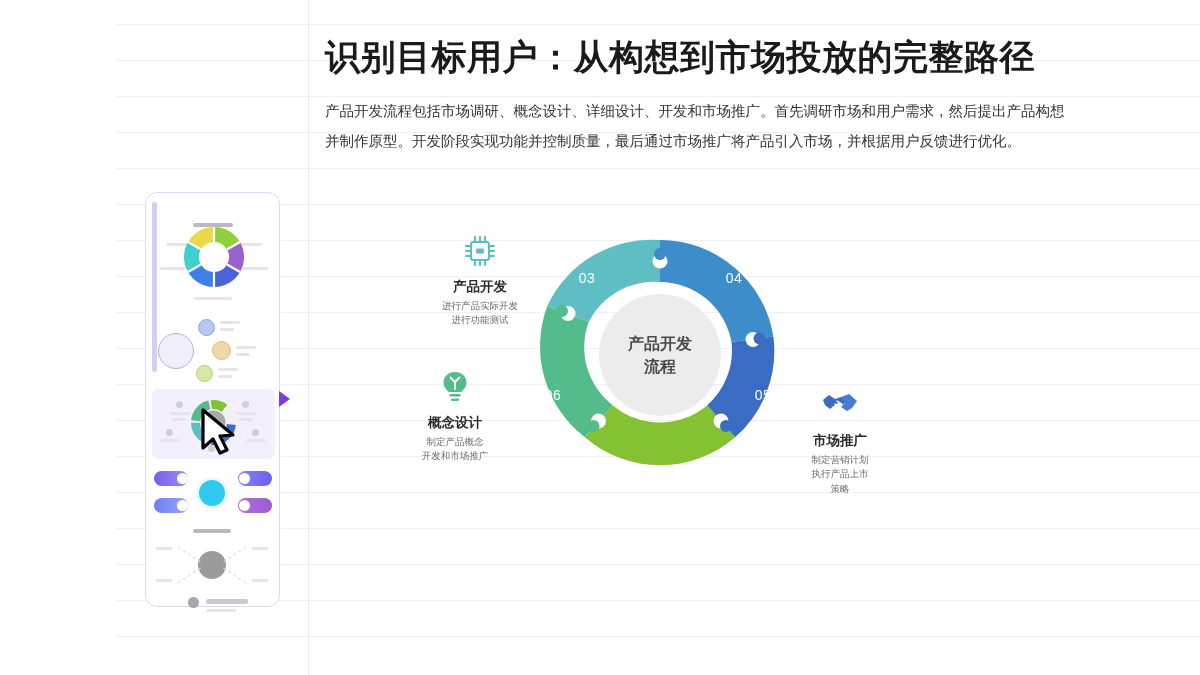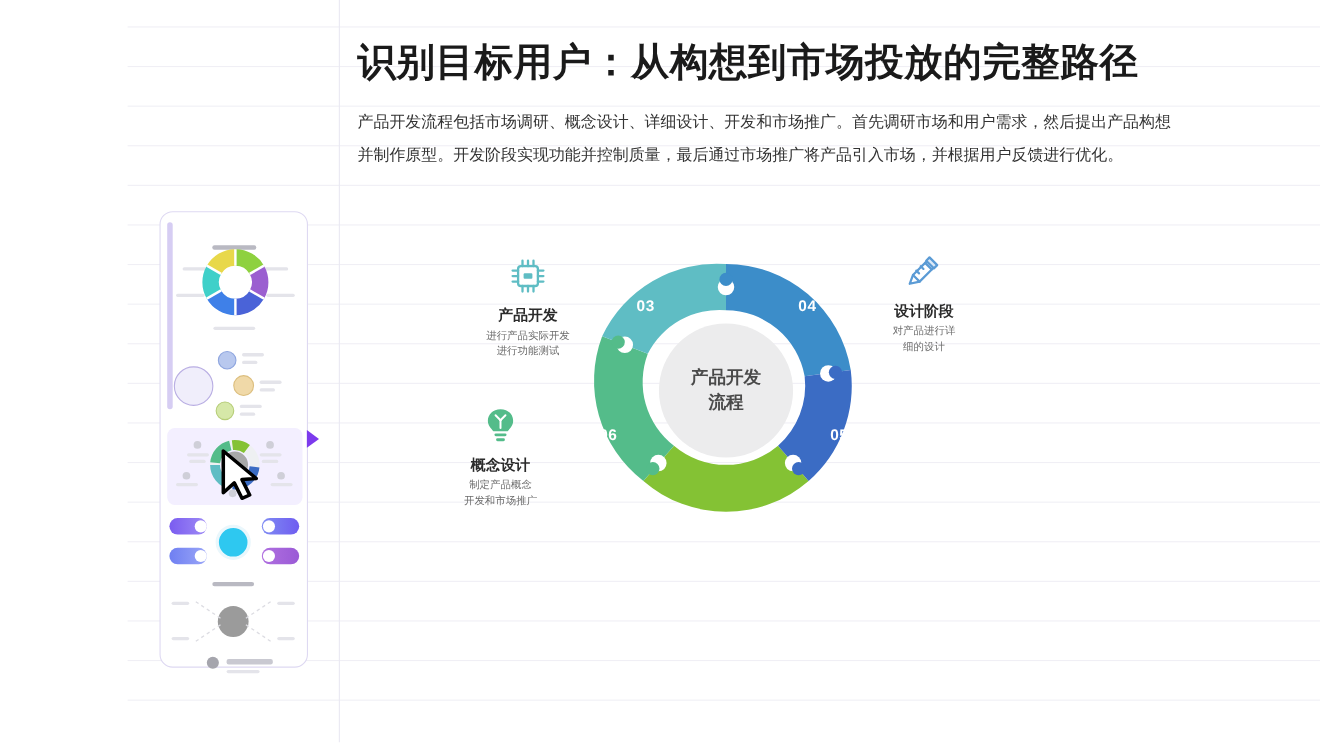--- a/index.html
+++ b/index.html
@@ -63,21 +63,21 @@
   .donut svg { display: block; overflow: visible; }
   .hub {
     position: absolute; left: 50%; top: 50%; transform: translate(-50%,-50%);
     width: 122px; height: 122px; border-radius: 50%;
     background: #ececed;
     display: flex; flex-direction: column; align-items: center; justify-content: center;
   }
   .hub-line { font-size: 16px; font-weight: 700; color: #4a4a4a; line-height: 1.45; }
   .seg-num {
     position: absolute; color: #ffffff; font-size: 14px;
-    font-weight: 700; letter-spacing: 0.5px;
+    font-weight: 400; letter-spacing: 0.5px;
     transform: translate(-50%,-50%);
   }
 
   
   .callout { position: absolute; text-align: center; }
   .callout .ico { height: 38px; margin-bottom: 8px; display: flex; align-items: center; justify-content: center; }
   .callout .c-title { font-size: 13.5px; font-weight: 700; color: #2b2b2b; margin-bottom: 3px; }
   .callout .c-desc { font-size: 9.5px; color: #6c6c6c; line-height: 1.5; }
 
   
@@ -312,31 +312,33 @@
             <path d="M16 12 L20.5 7.5"></path>
         </g>
       </svg>
     </div>
     <div class="c-title">概念设计</div>
     <div class="c-desc">制定产品概念</div>
     <div class="c-desc">开发和市场推广</div>
   </div>
 
 
-  <div class="callout" style="left:765px;top:228px;width:150px">
+
+  <div class="callout" style="left:765px;top:386px;width:150px">
     <div class="ico">
-      <svg width="34" height="34" viewBox="0 0 34 34" fill="none" stroke="#5b9bd5" stroke-width="2" stroke-linejoin="round" stroke-linecap="round">
-        <path d="M4 28 L7 20 L21 6 L27 12 L13 26 Z"></path>
-        <path d="M18 9 L24 15"></path>
-        <path d="M22 4 L29 11 L26 14 L19 7 Z" fill="#dce9f7"></path>
-        <path d="M7 20 L13 26"></path>
-        <path d="M10 16 L12.5 18.5"></path>
-          <path d="M14 12 L16.5 14.5"></path>
+      <svg width="38" height="28" viewBox="0 0 38 28">
+        <path d="M2 9 L8 4 L14 8 L20 6 L26 9 L22 14 L18 11 L14 14 L9 18 L4 14 Z" fill="#3b6cc4"></path>
+        <path d="M20 6 L28 3 L36 10 L31 17 L26 20 L20 16 L24 12 Z" fill="#4a7bd0"></path>
+        <g stroke="#ffffff" stroke-width="1.4" stroke-linecap="round">
+          <line x1="12" y1="16" x2="17" y2="19"></line>
+          <line x1="14" y1="13" x2="19" y2="16"></line>
+          <line x1="16" y1="10" x2="21" y2="13"></line>
+        </g>
       </svg>
     </div>
-    <div class="c-title">设计阶段</div>
-    <div class="c-desc">对产品进行详</div>
-    <div class="c-desc">细的设计</div>
-  </div>
-
+    <div class="c-title">市场推广</div>
+    <div class="c-desc">制定营销计划</div>
+    <div class="c-desc">执行产品上市</div>
+    <div class="c-desc">策略</div>
+  </div>
 
 
 </div>
 
 </body></html>

